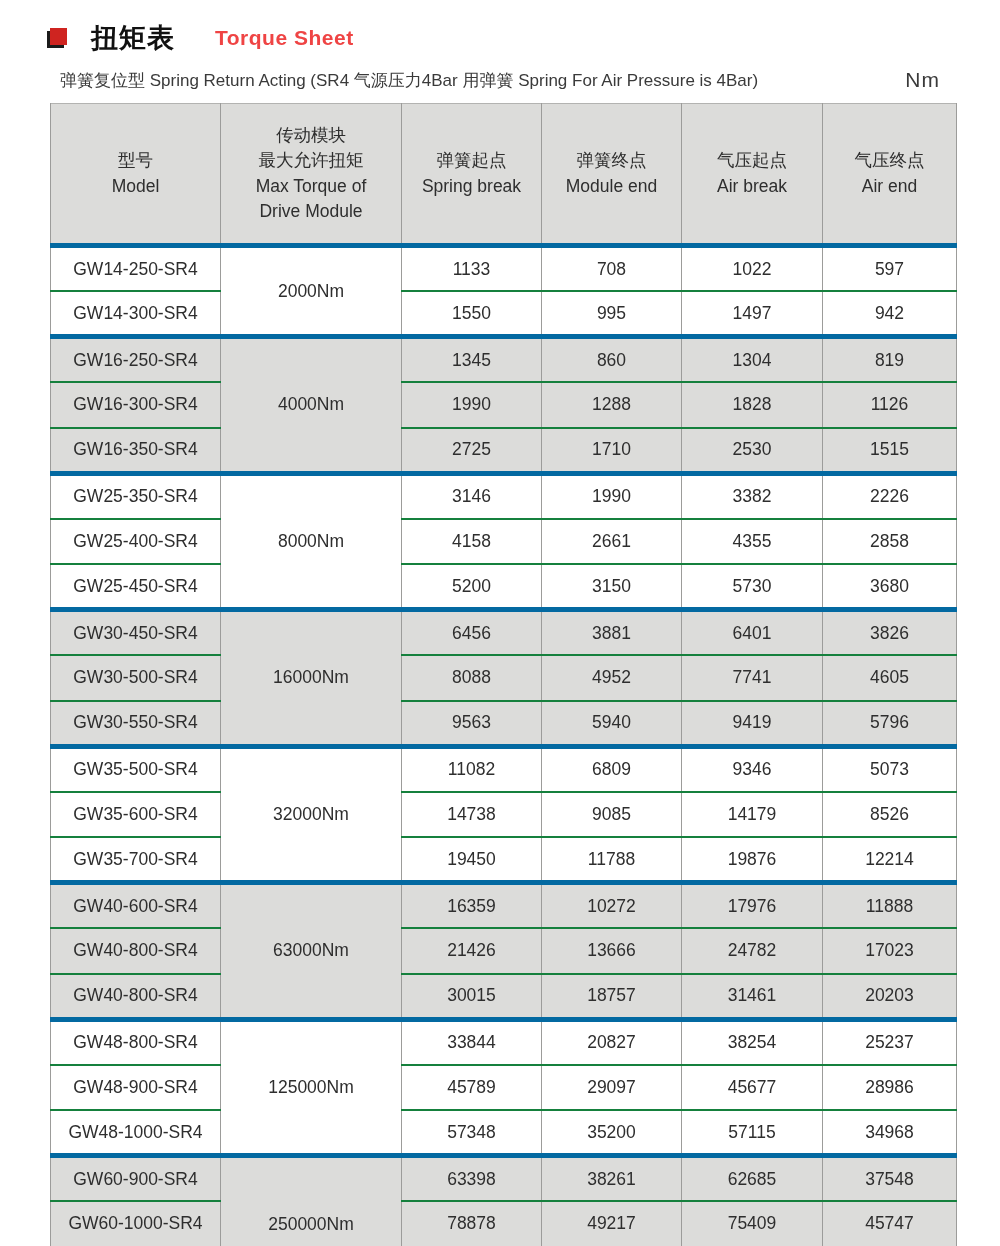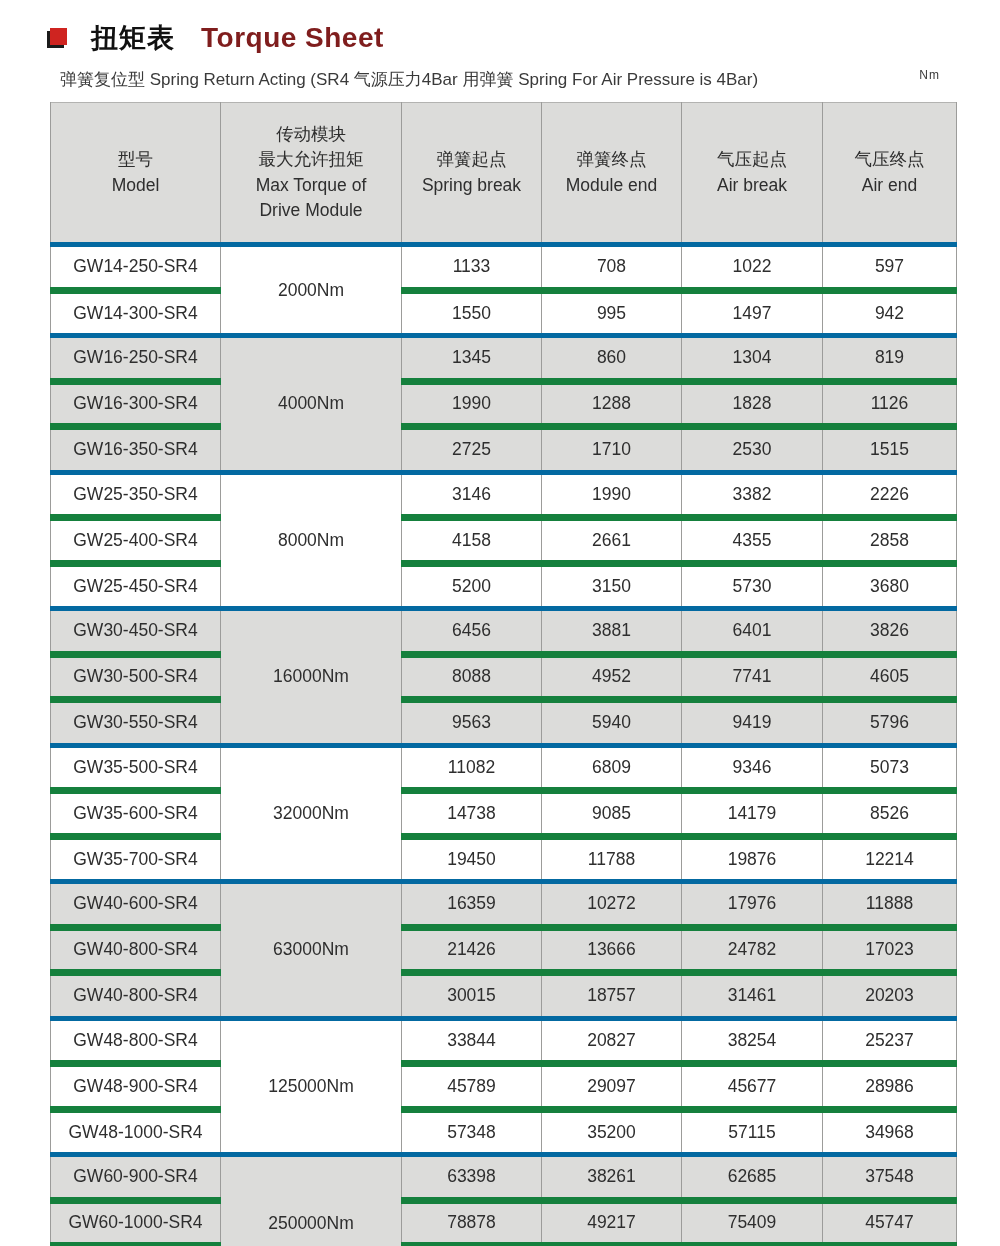--- a/index.html
+++ b/index.html
@@ -25,39 +25,39 @@
     margin-bottom: 3px;
   }
   .title-zh {
     font-size: 27px;
     font-weight: 700;
     color: #111;
     margin-left: 16px;
     letter-spacing: 1px;
   }
   .title-en {
-    font-size: 28px;
+    font-size: 21px;
     font-weight: 700;
-    color: #7f1d1d;
-    margin-left: 18px;
+    color: #ef4444;
+    margin-left: 32px;
     letter-spacing: 0.5px;
   }
   .subtitle-row {
     display: flex;
     justify-content: space-between;
-    align-items: flex-start;
+    align-items: center;
     margin: 12px 0 0 60px;
     width: 880px;
   }
   .subtitle {
     font-size: 17px;
     color: #3a3a3a;
   }
   .unit {
-    font-size: 12px;
+    font-size: 21px;
     color: #3a3a3a;
     letter-spacing: 1px;
   }
   table.torque-table {
     border-collapse: collapse;
     table-layout: fixed;
     margin: 11px 0 0 50px;
     width: 906px;
     border: 1px solid #b3b3b1;
   }
@@ -71,21 +71,21 @@
     overflow: hidden;
   }
   .torque-table thead th {
     background: #dcdcda;
     height: 142px;
     font-weight: 400;
     border-bottom: 2px solid #8a8a88;
     line-height: 1.45;
   }
   .torque-table tbody td { height: 45.5px; background: #ffffff; }
-  .torque-table tbody tr { border-top: 7px solid #15803d; }
+  .torque-table tbody tr { border-top: 2px solid #15803d; }
   .torque-table tbody tr.group-start { border-top: 5px solid #0369a1; }
   .torque-table tbody tr.shaded td { background: #dcdcda; }
   .torque-table tbody tr:last-child td { border-bottom: 2px solid #9c9c9a; }
 </style>
 </head>
 <body>
 
 <div class="title-row">
   <span class="accent-square"></span>
   <span class="title-zh">扭矩表</span>

